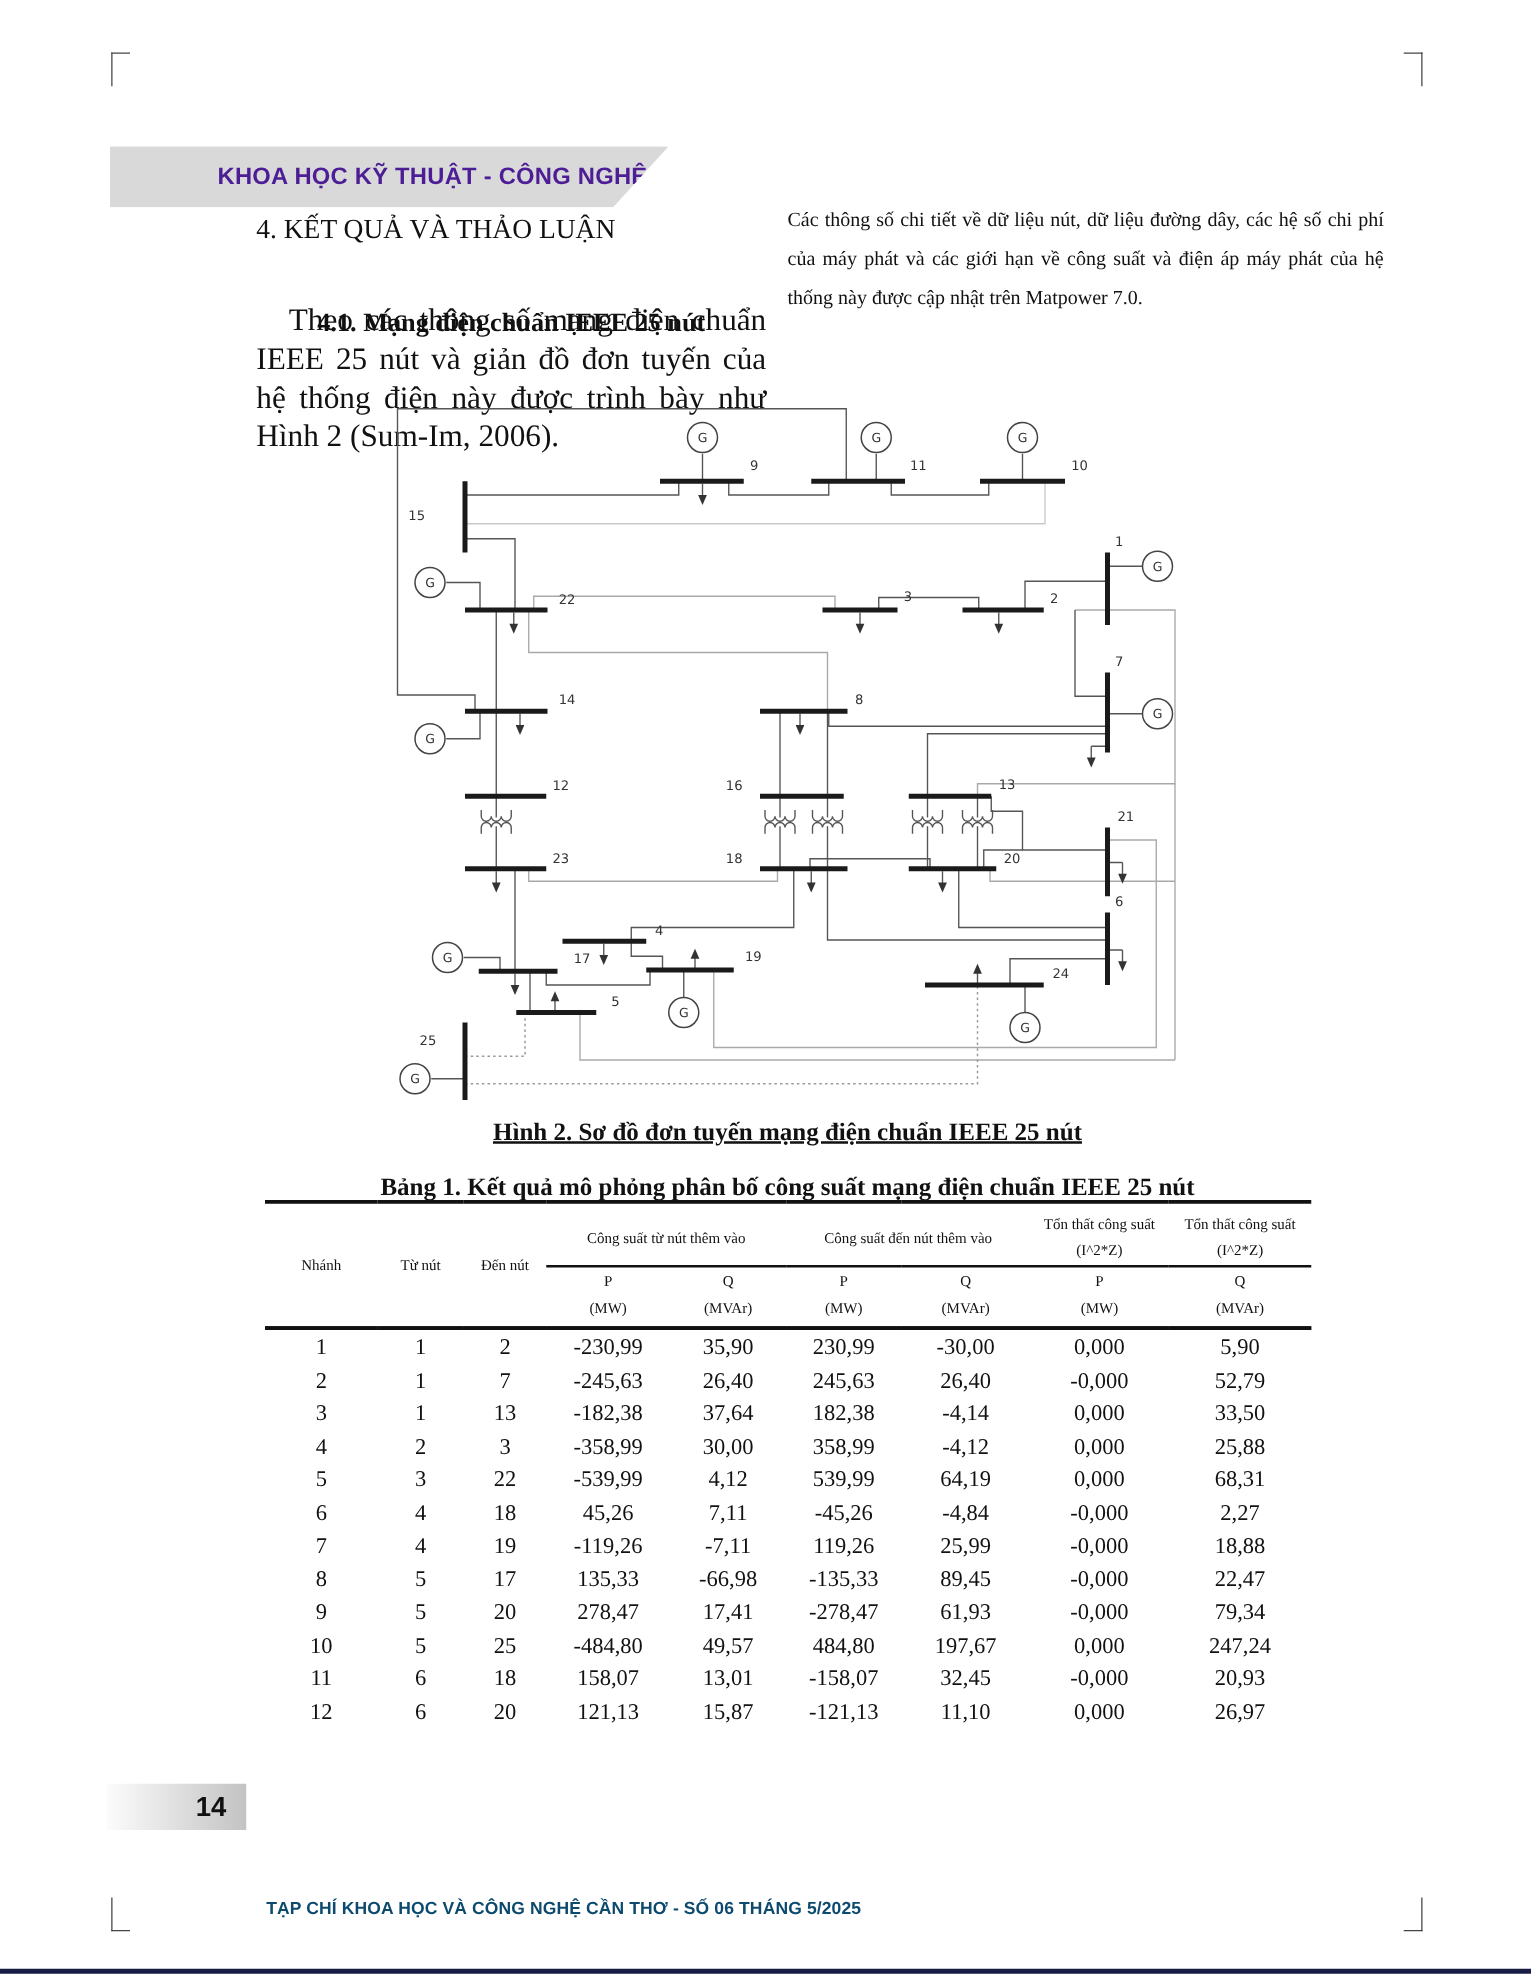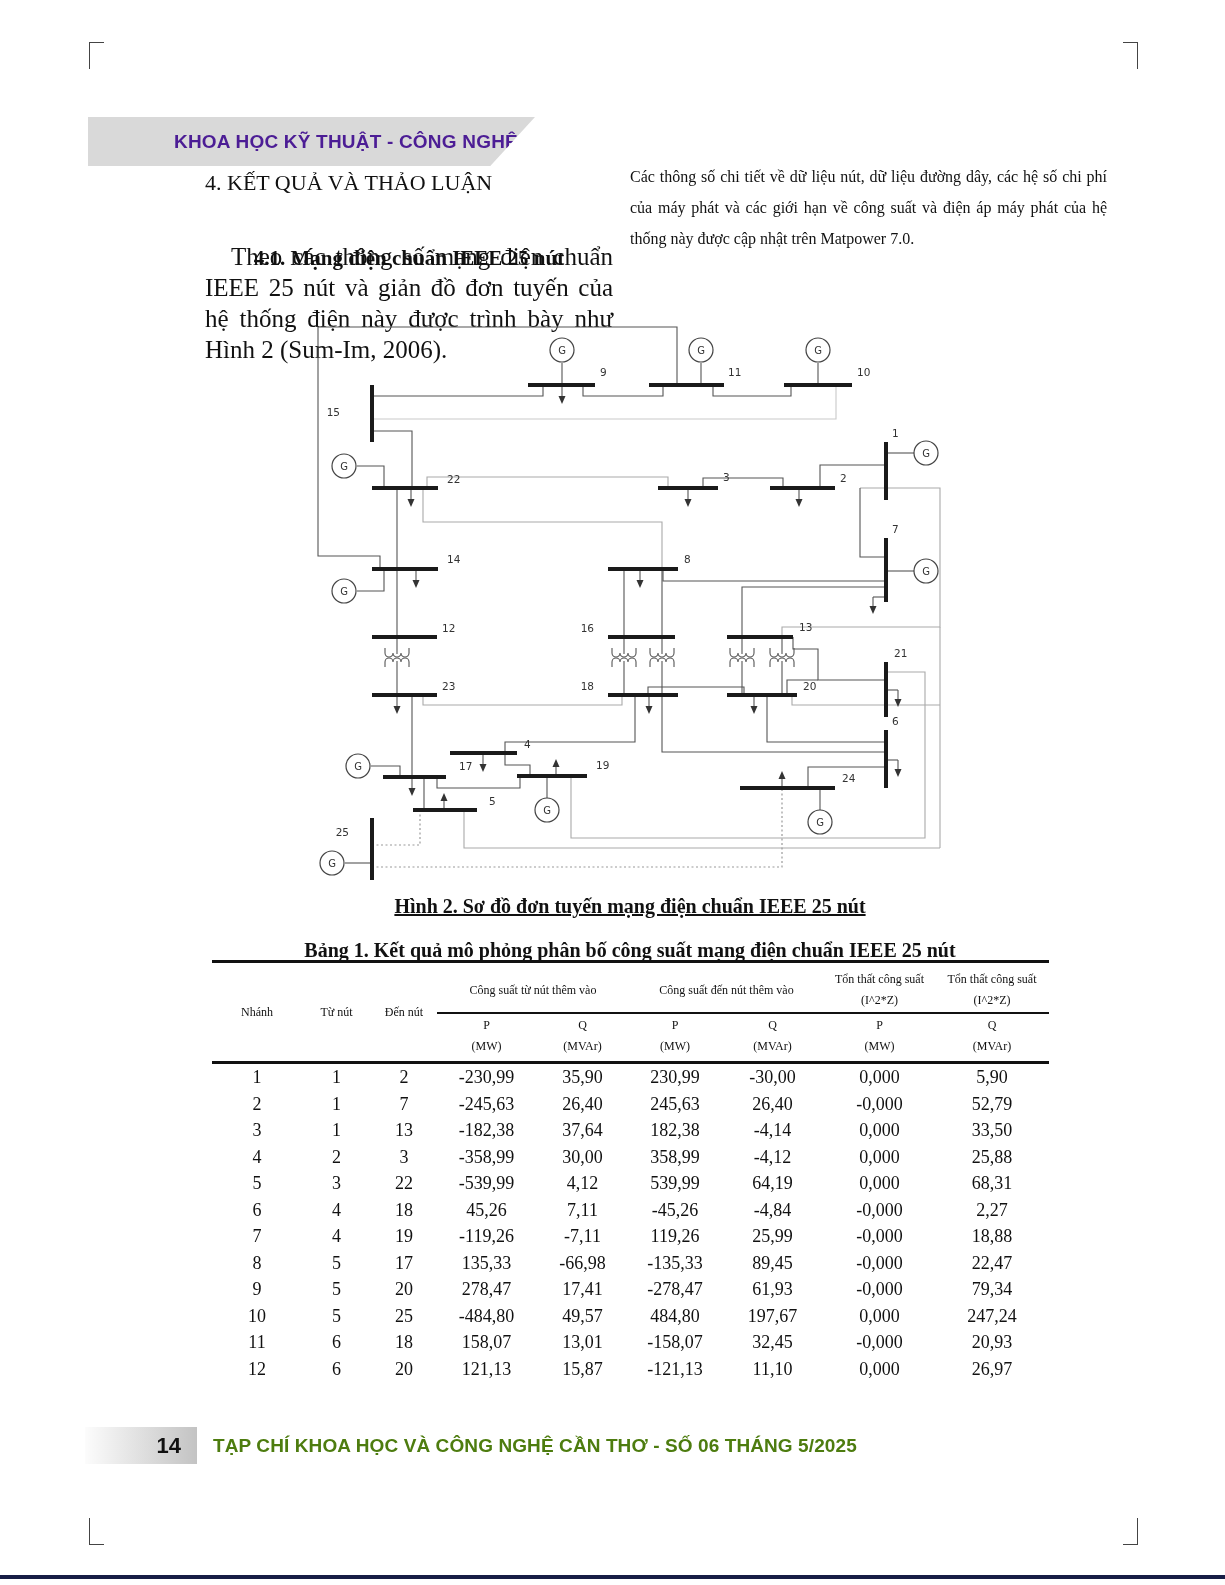--- a/index.html
+++ b/index.html
@@ -39,22 +39,22 @@
   #tbl thead tr:first-child th{border-top:3px solid #111;}
   #tbl th.idcol{border-bottom:3px solid #111;}
   #tbl th.grp{border-bottom:2px solid #111;padding-top:6px;}
   #tbl tr.sub th{border-bottom:3px solid #111;padding-bottom:4px;}
   #tbl td{font-size:18px;line-height:26.5px;padding:0;}
   
   #pagenum-box{position:absolute;left:85px;top:1427px;width:112px;height:37px;
       background:linear-gradient(to right,#fcfcfc,#c3c3c3);}
   #pagenum-box span{display:block;text-align:right;padding-right:16px;line-height:37px;
       font-family:"Liberation Sans",sans-serif;font-weight:bold;font-size:22px;color:#111;}
-  #journal-line{position:absolute;left:213px;top:1427px;height:37px;line-height:37px;
-      font-family:"Liberation Sans",sans-serif;font-weight:bold;font-size:19px;color:#4d7c0f;letter-spacing:.1px;}
+  #journal-line{position:absolute;left:213px;top:1508px;height:37px;line-height:37px;
+      font-family:"Liberation Sans",sans-serif;font-weight:bold;font-size:14px;color:#0c4a6e;letter-spacing:.1px;}
   #bottom-bar{position:absolute;left:0;top:1575px;width:1225px;height:4px;background:#181d45;}
 </style>
 </head>
 <body>
 
 <div id="page">
 
   <div class="mark" style="left:89px;top:42px;width:1px;height:27px;"></div>
   <div class="mark" style="left:89px;top:42px;width:15px;height:1px;"></div>
   <div class="mark" style="left:1137px;top:42px;width:1px;height:27px;"></div>

